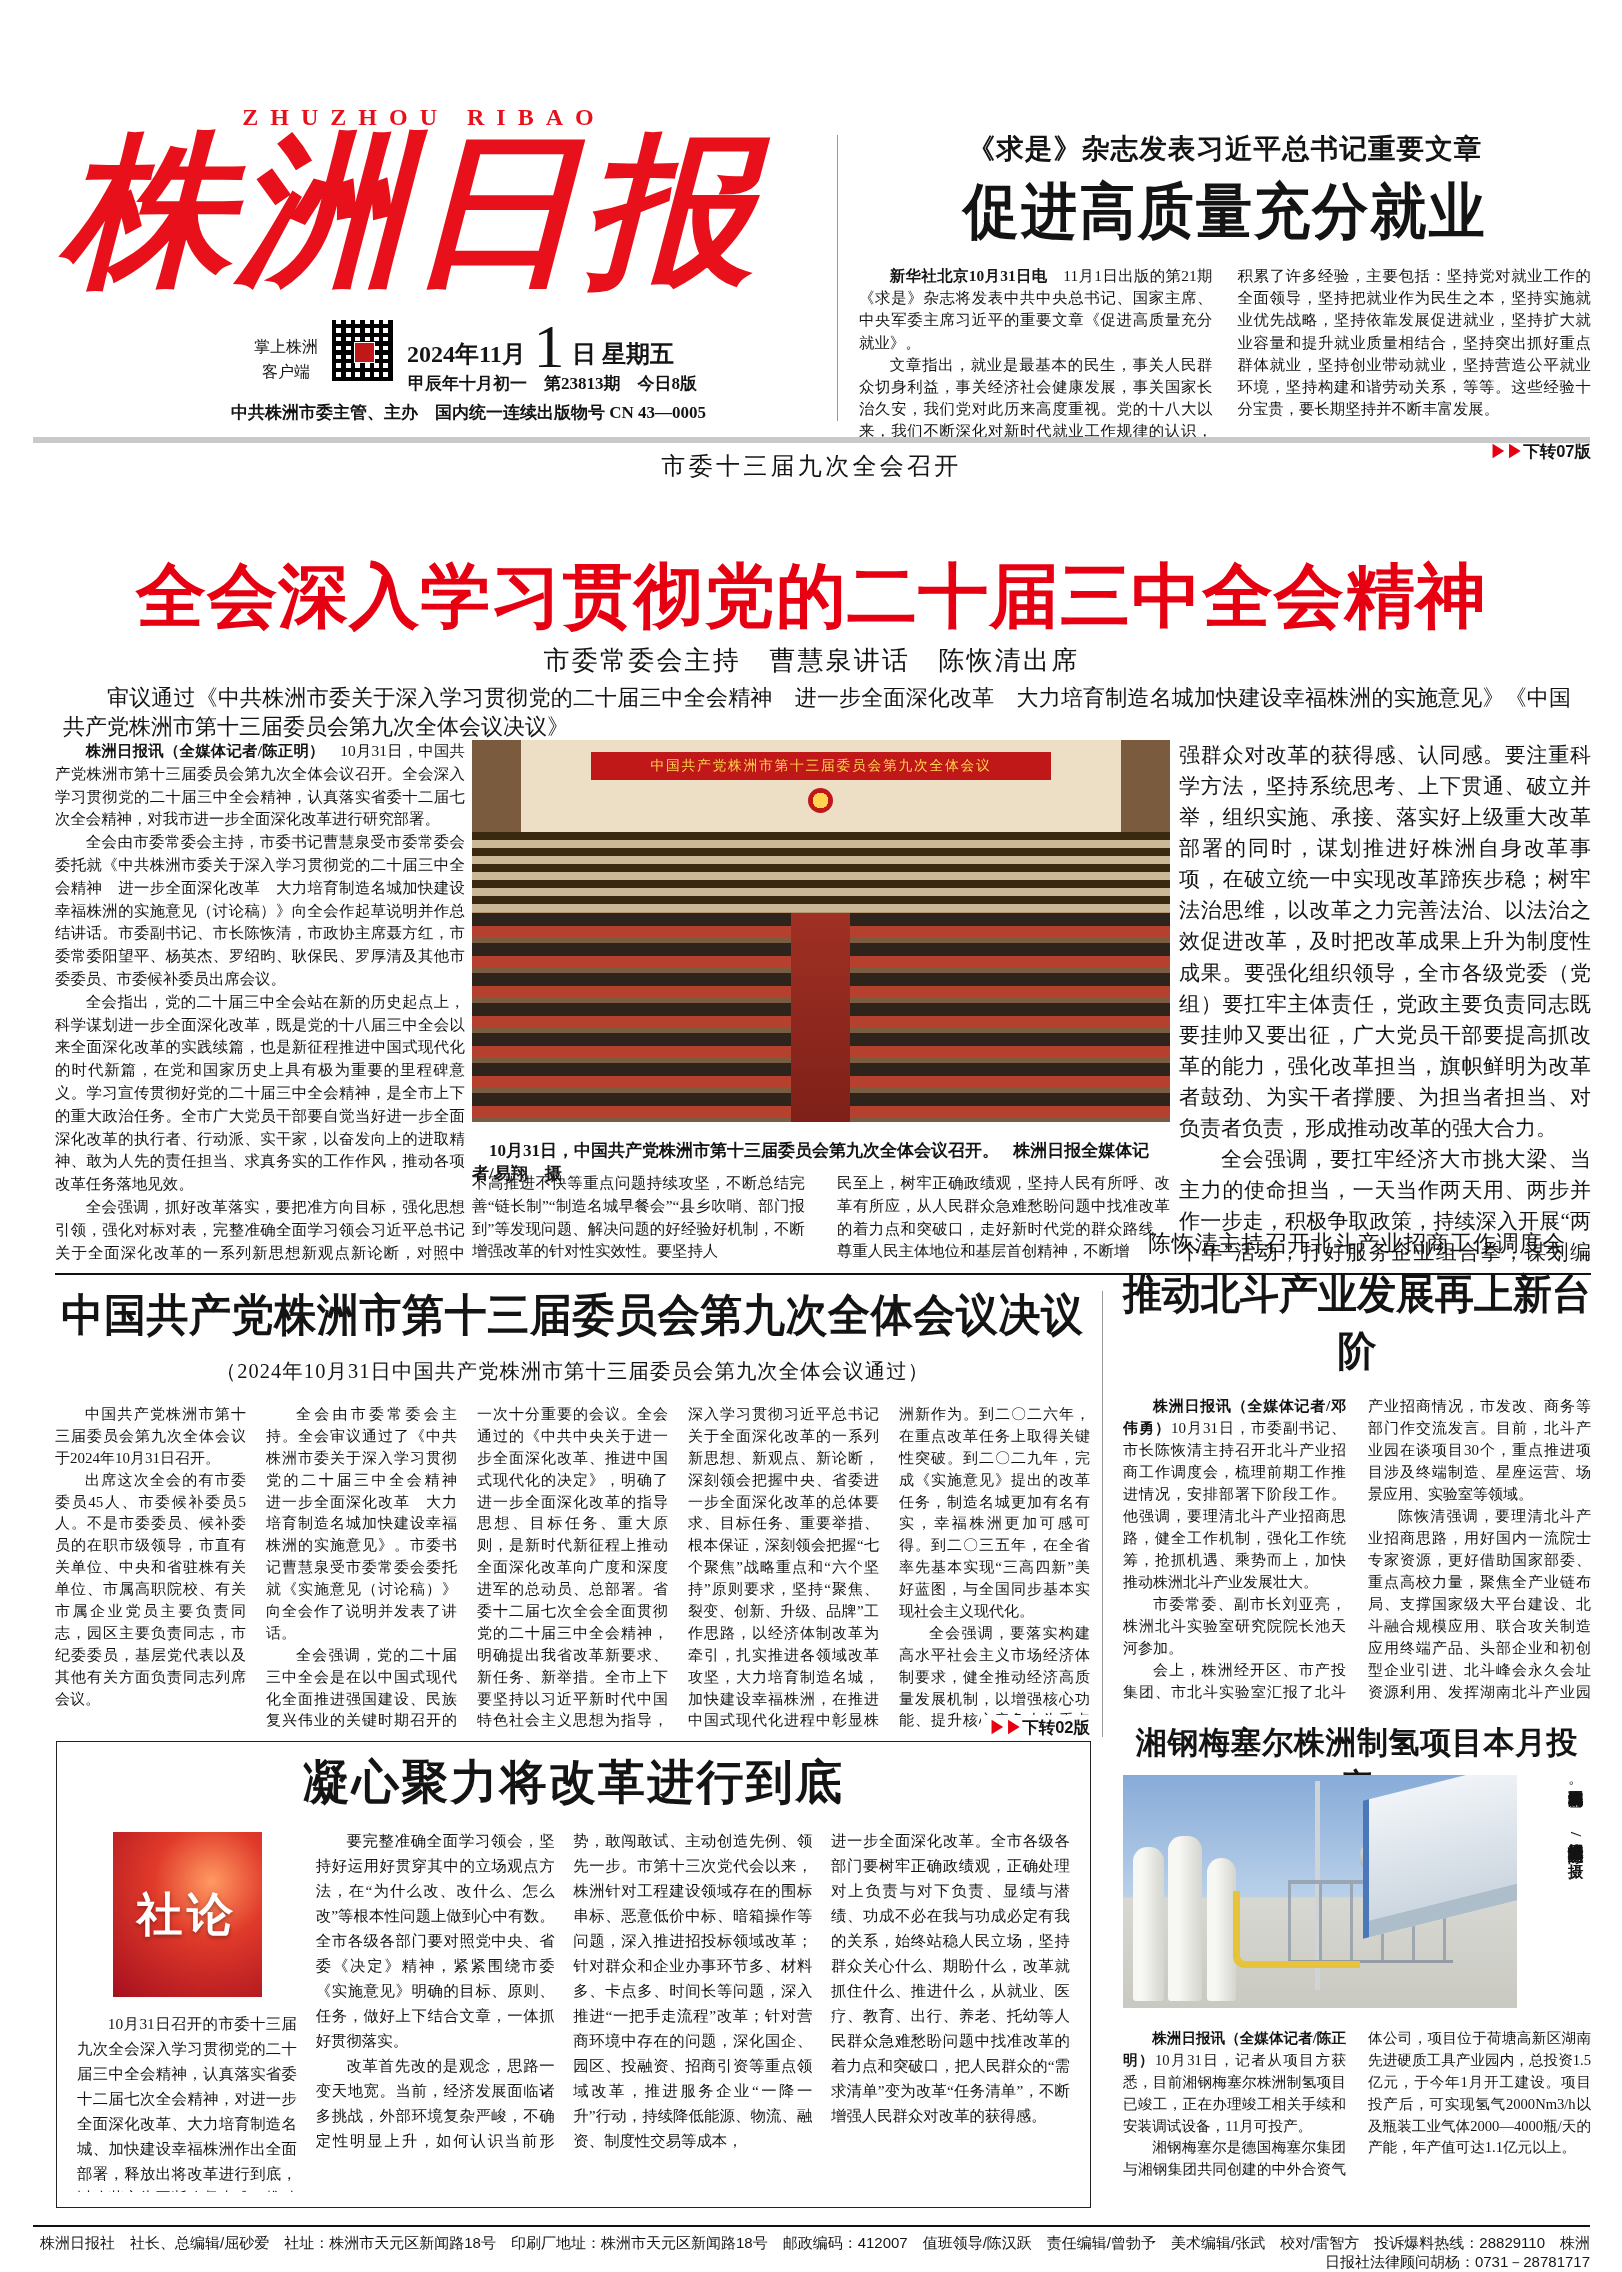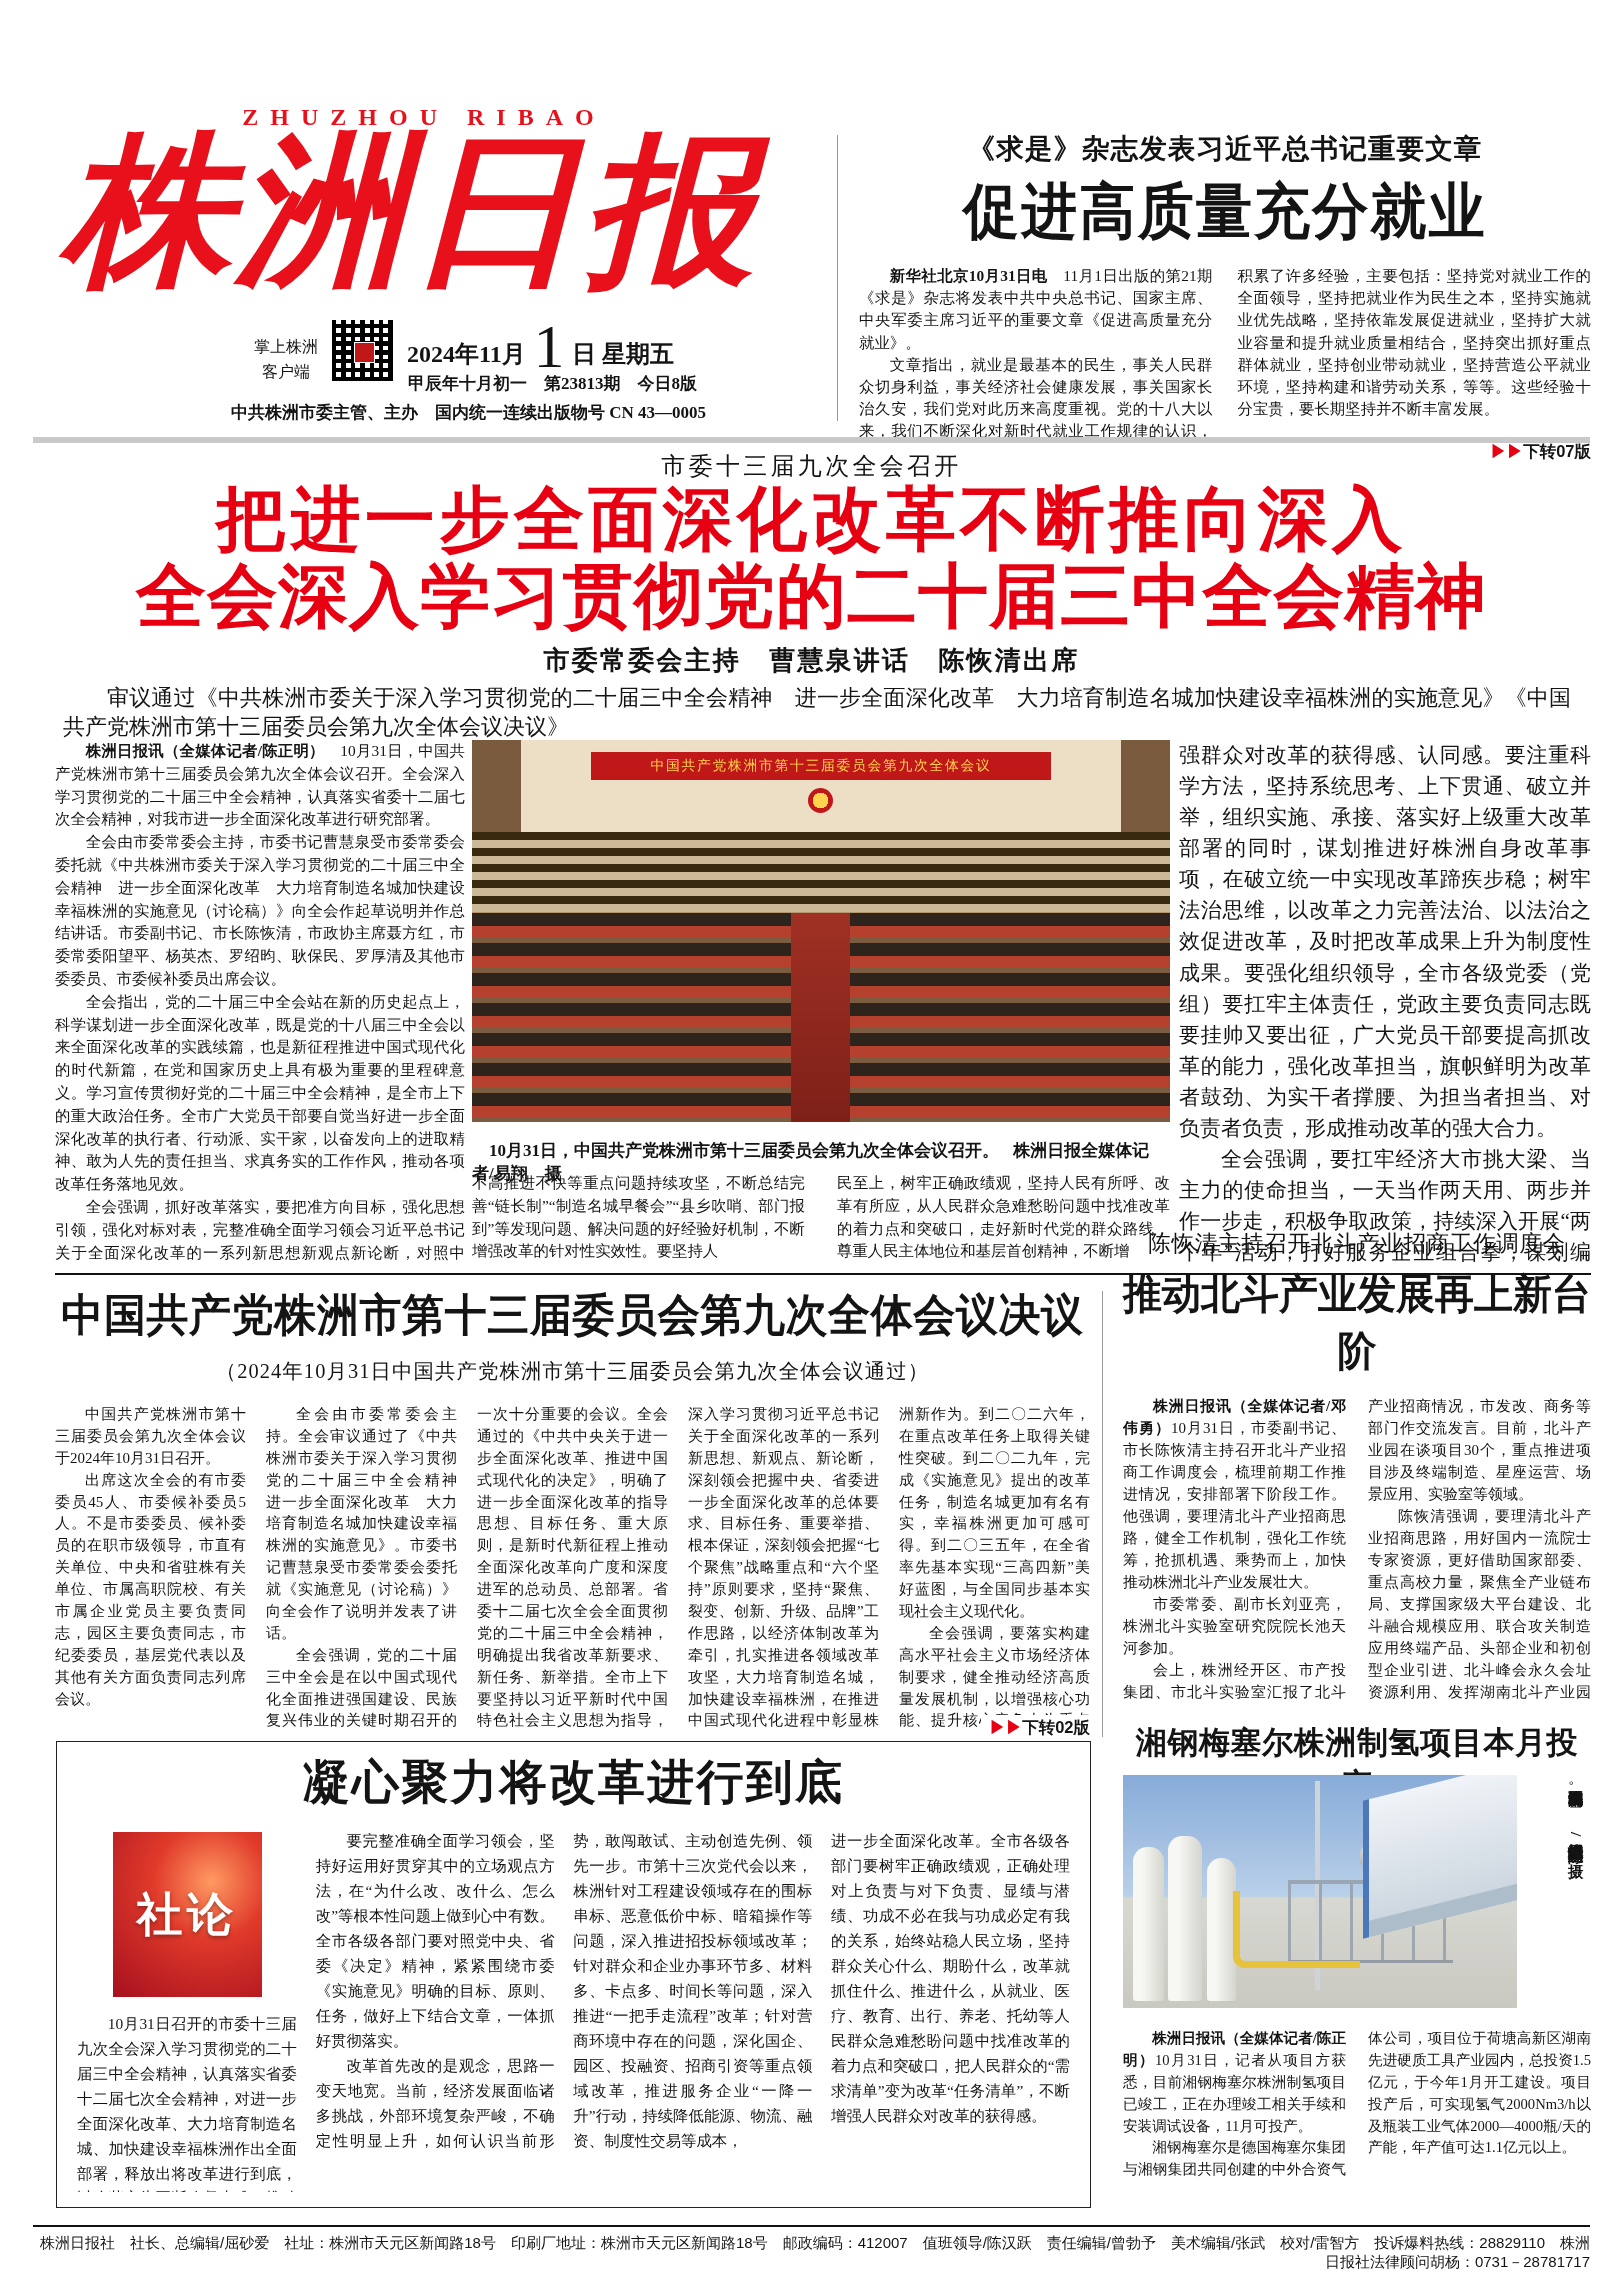--- a/index.html
+++ b/index.html
@@ -54,21 +54,21 @@
   
   .plenum-kicker { left:0; top:450px; width:1623px; text-align:center; font-size:24px;
     letter-spacing:3.3px; font-family:"Liberation Sans",sans-serif; }
   .plenum-h1 { left:0; top:482px; width:1623px; text-align:center; color:#e60012;
     font-size:70px; font-weight:bold; letter-spacing:4.4px; line-height:1.06;
     font-family:"Liberation Sans",sans-serif; }
   .plenum-h2 { left:0; top:559px; width:1623px; text-align:center; color:#e60012;
     font-size:70px; font-weight:bold; letter-spacing:1.1px; line-height:1.06;
     font-family:"Liberation Sans",sans-serif; }
   .plenum-sub { left:0; top:643px; width:1623px; text-align:center; font-size:26px;
-    font-weight:bold; letter-spacing:2.2px; font-family:"Liberation Sans",sans-serif; }
+    font-weight:normal; letter-spacing:2.2px; font-family:"Liberation Sans",sans-serif; }
   .plenum-lead { left:63px; top:683px; width:1508px; font-size:22px; line-height:1.32;
     text-indent:2em; }
   .col-left  { left:55px;  top:740px; width:410px; height:523px; overflow:hidden;
     font-size:15.4px; line-height:1.48; }
   .col-right { left:1179px; top:740px; width:412px; height:523px; overflow:hidden;
     font-size:21px; line-height:1.48; }
 
   
   .photo-conf { left:472px; top:740px; width:698px; height:382px; overflow:hidden;
     background:linear-gradient(180deg,#d9c9a9 0%,#b99a72 40%,#8f6f4e 100%); }
@@ -188,21 +188,20 @@
       <p class="para"><b>新华社北京10月31日电</b><span>　11月1日出版的第21期《求是》杂志将发表中共中央总书记、国家主席、中央军委主席习近平的重要文章《促进高质量充分就业》。</span></p>
       <p class="para">文章指出，就业是最基本的民生，事关人民群众切身利益，事关经济社会健康发展，事关国家长治久安，我们党对此历来高度重视。党的十八大以来，我们不断深化对新时代就业工作规律的认识，积累了许多经验，主要包括：坚持党对就业工作的全面领导，坚持把就业作为民生之本，坚持实施就业优先战略，坚持依靠发展促进就业，坚持扩大就业容量和提升就业质量相结合，坚持突出抓好重点群体就业，坚持创业带动就业，坚持营造公平就业环境，坚持构建和谐劳动关系，等等。这些经验十分宝贵，要长期坚持并不断丰富发展。</p>
 
       <div class="jump jump-abs"><span class="arr">▶▶</span><span>下转07版</span></div>
     </div>
   </div>
 
   <div class="abs gray-rule"></div>
 
   <div class="abs plenum-kicker">市委十三届九次全会召开</div>
-  <div class="abs plenum-h1">把进一步全面深化改革不断推向深入</div>
   <div class="abs plenum-h2">全会深入学习贯彻党的二十届三中全会精神</div>
   <div class="abs plenum-sub">市委常委会主持　曹慧泉讲话　陈恢清出席</div>
   <div class="abs plenum-lead jtf">审议通过《中共株洲市委关于深入学习贯彻党的二十届三中全会精神　进一步全面深化改革　大力培育制造名城加快建设幸福株洲的实施意见》《中国共产党株洲市第十三届委员会第九次全体会议决议》</div>
 
   <div class="abs col-left jtf">
     <p class="para"><b>株洲日报讯（全媒体记者/陈正明）</b><span>　10月31日，中国共产党株洲市第十三届委员会第九次全体会议召开。全会深入学习贯彻党的二十届三中全会精神，认真落实省委十二届七次全会精神，对我市进一步全面深化改革进行研究部署。</span></p>
     <p class="para">全会由市委常委会主持，市委书记曹慧泉受市委常委会委托就《中共株洲市委关于深入学习贯彻党的二十届三中全会精神　进一步全面深化改革　大力培育制造名城加快建设幸福株洲的实施意见（讨论稿）》向全会作起草说明并作总结讲话。市委副书记、市长陈恢清，市政协主席聂方红，市委常委阳望平、杨英杰、罗绍昀、耿保民、罗厚清及其他市委委员、市委候补委员出席会议。</p>
     <p class="para">全会指出，党的二十届三中全会站在新的历史起点上，科学谋划进一步全面深化改革，既是党的十八届三中全会以来全面深化改革的实践续篇，也是新征程推进中国式现代化的时代新篇，在党和国家历史上具有极为重要的里程碑意义。学习宣传贯彻好党的二十届三中全会精神，是全市上下的重大政治任务。全市广大党员干部要自觉当好进一步全面深化改革的执行者、行动派、实干家，以奋发向上的进取精神、敢为人先的责任担当、求真务实的工作作风，推动各项改革任务落地见效。</p>
     <p class="para">全会强调，抓好改革落实，要把准方向目标，强化思想引领，强化对标对表，完整准确全面学习领会习近平总书记关于全面深化改革的一系列新思想新观点新论断，对照中央、省委《决定》精神，紧紧围绕市委《实施意见》明确的目标、原则、任务，做好上下结合文章，一体抓好贯彻落实。要大力解放思想，坚持求真务实，敢于纠正错误认知、打破惯性思维、摆脱路径依赖，杜绝打小算盘、搞小九九选择式改革，清除一切影响发展的体制顽疾和利益藩篱。要坚持问题导向，增强问题意识，突出重点攻坚，健全工作机制，善于抓住主要矛盾和矛盾的主要方面，聚焦国企核心竞争力不强、园区管理体制机制不顺、项目质量</p>
   </div>

